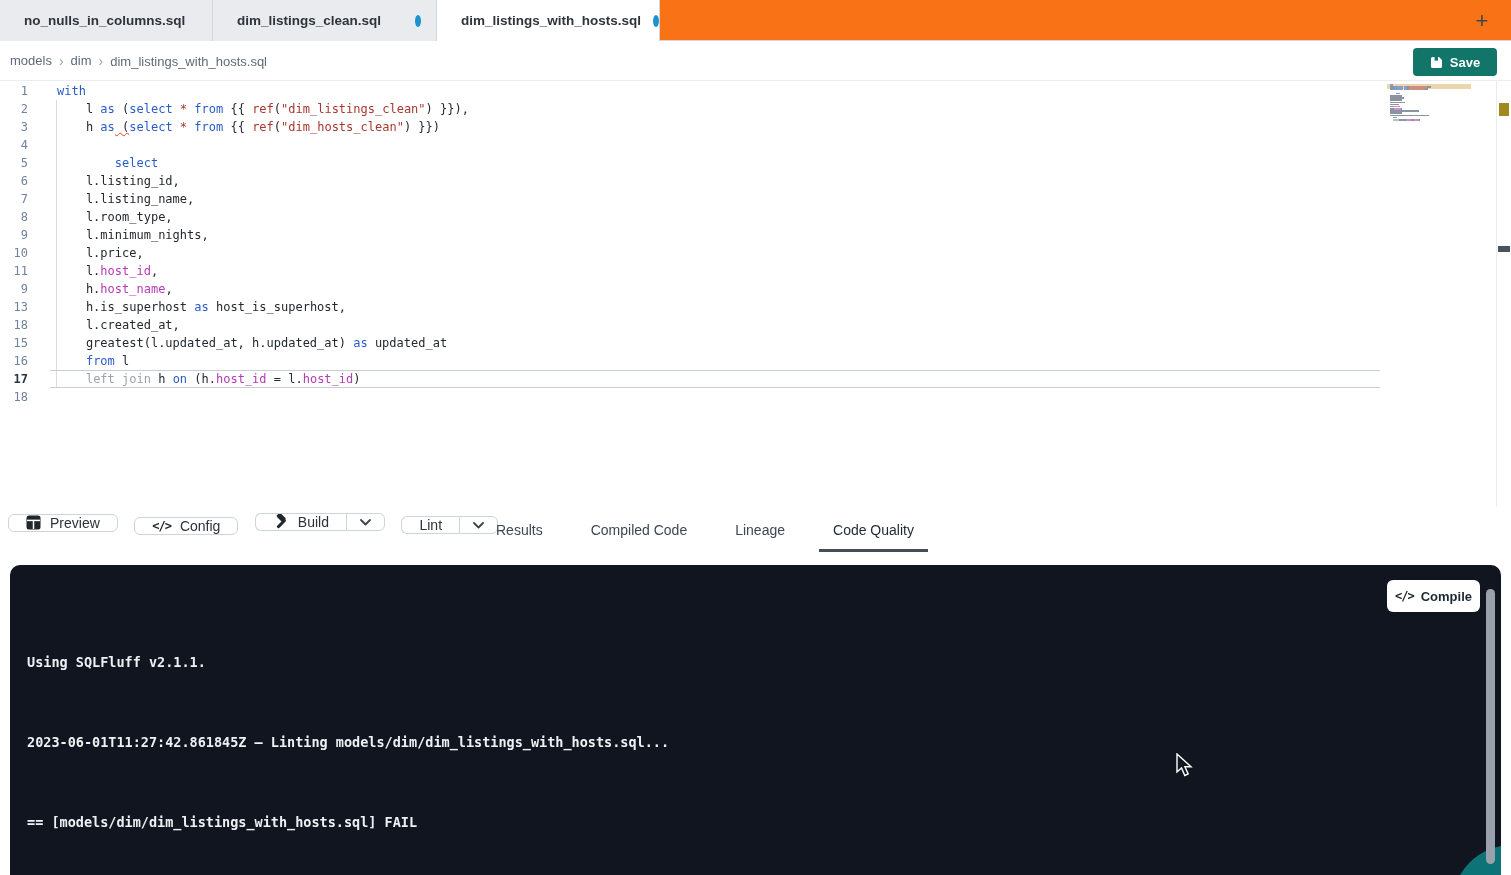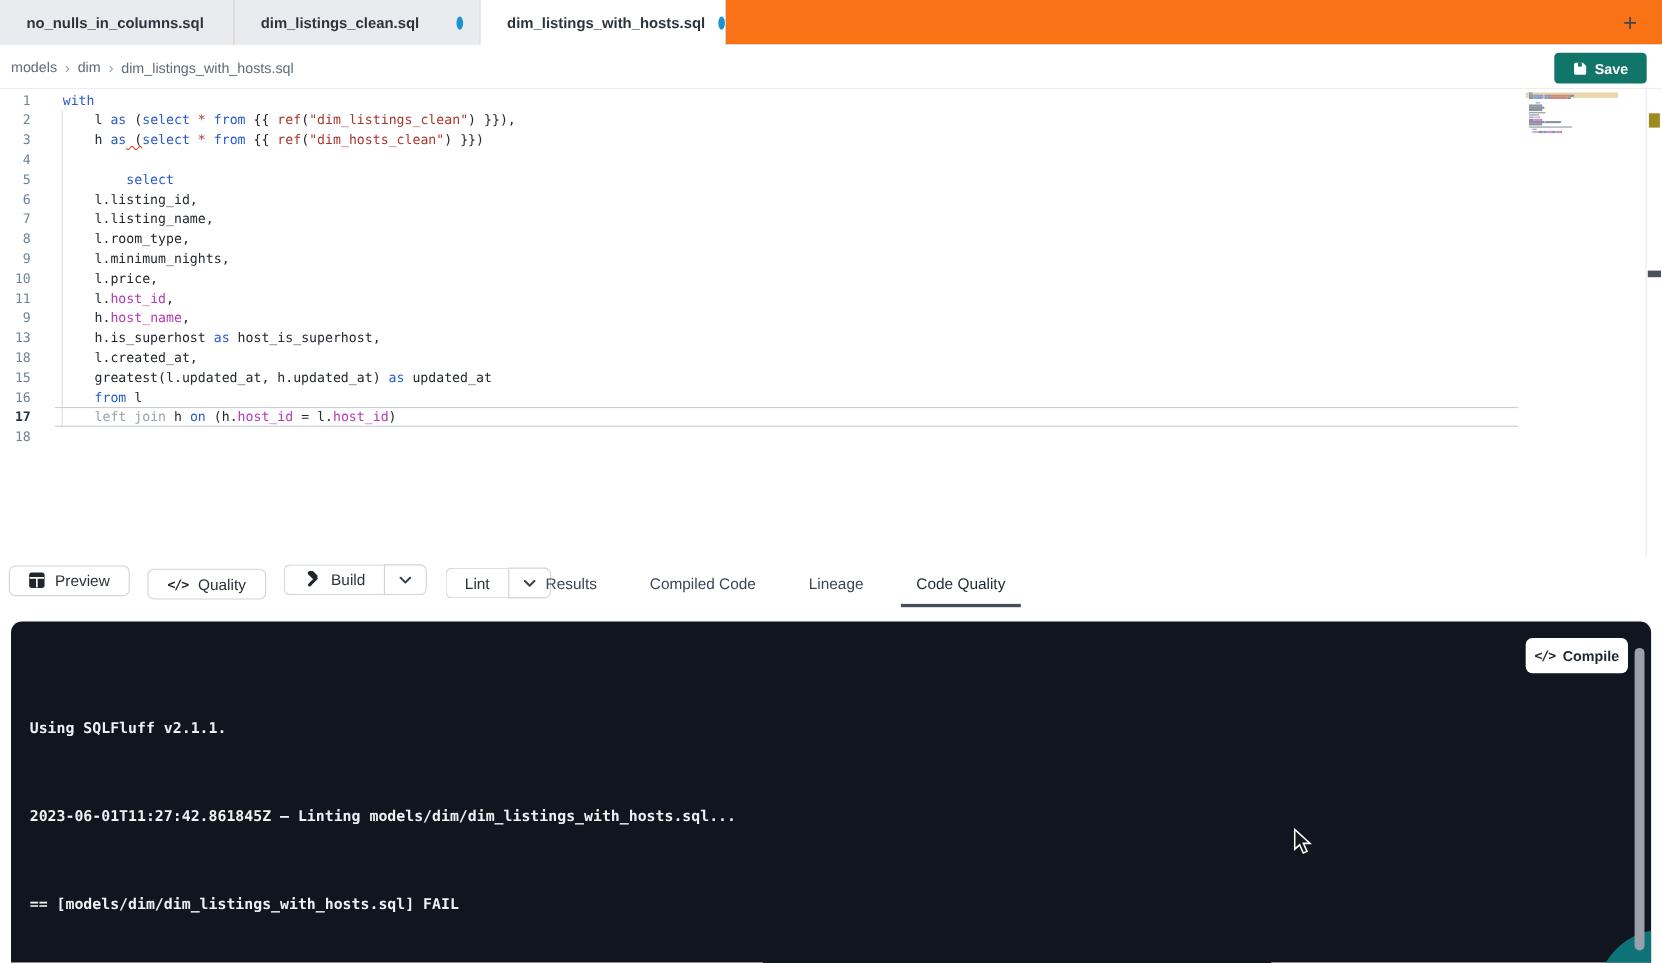--- a/index.html
+++ b/index.html
@@ -42,21 +42,21 @@
   .editor-vscroll-sep { position:absolute; right:14px; top:0; width:1px; height:426px; background:#ececee; }
   .minimap { position:absolute; left:1390px; top:3px; width:70px; height:60px; cursor:pointer; }
   .mm-line { height:1.6px; margin-bottom:0.6px; display:flex; }
   .mm-seg { height:100%; display:inline-block; }
   .mm-highlight { position:absolute; left:1387px; top:3px; width:84px; height:4.5px; background:#e6cf9f; opacity:.85; }
   .ruler-warn { position:absolute; left:1499px; top:22px; width:10px; height:13px; background:#a08a20; }
   .ruler-cursor { position:absolute; left:1498px; top:165px; width:12px; height:6px; background:#49525e; }
 
   
   .toolbar { position:absolute; left:0; top:507px; width:1511px; height:46px; background:#ffffff; }
-  .tb-btn { height:28px; margin-top:6px; background:#ffffff; border:1px solid #cfd4da; border-radius:6px; font-size:14px; font-weight:500; color:#2b323b; font-family:"Liberation Sans",sans-serif; display:inline-flex; align-items:center; gap:9px; padding:0 17px; cursor:pointer; }
+  .tb-btn { height:18px; margin-top:6px; background:#ffffff; border:1px solid #cfd4da; border-radius:6px; font-size:14px; font-weight:500; color:#2b323b; font-family:"Liberation Sans",sans-serif; display:inline-flex; align-items:center; gap:9px; padding:0 17px; cursor:pointer; }
   .tb-group { display:inline-flex; margin-top:6px; }
   .tb-group .tb-main { margin-top:0; border-radius:6px 0 0 6px; border-right:none; }
   .tb-group .tb-chev { margin-top:0; border-radius:0 6px 6px 0; border-left:1px solid #cfd4da; padding:0 13px; }
   .ml8{margin-left:8px;} .ml12{margin-left:12px;}
   .code-glyph { font-family:"DejaVu Sans Mono", monospace; font-weight:700; font-size:12px; color:#21262c; letter-spacing:-1px; }
   .panel-tabs { position:absolute; left:480px; top:507px; height:46px; display:flex; }
   .ptab { position:relative; height:46px; display:flex; align-items:center; padding:0 16px; margin-right:16px; font-size:14px; font-weight:500; color:#3c4654; cursor:pointer; }
   .ptab.active { color:#1f2933; }
   .ptab.active::after { content:""; position:absolute; left:2px; right:2px; bottom:1px; height:3px; background:#454d59; }
 
@@ -247,21 +247,21 @@
   <button class="tb-btn ml8">
     <svg width="15" height="15" viewBox="0 0 15 15">
       <rect x="0.5" y="0.5" width="14" height="14" rx="2.5" fill="#21262c"></rect>
       <line x1="1" y1="5.4" x2="14" y2="5.4" stroke="#ffffff" stroke-width="1.5"></line>
       <line x1="7.5" y1="5.4" x2="7.5" y2="14" stroke="#ffffff" stroke-width="1.5"></line>
     </svg>
     <span>Preview</span>
   </button>
   <button class="tb-btn ml12">
     <span class="code-glyph">&lt;/&gt;</span>
-    <span>Quality</span>
+    <span>Config</span>
   </button>
   <span class="tb-group ml12">
     <button class="tb-btn tb-main">
       <svg width="16" height="16" viewBox="0 0 16 16">
         <rect x="7.1" y="4.2" width="2.9" height="11" rx="1" transform="rotate(45 8.5 9.5)" fill="#21262c"></rect>
         <rect x="3.6" y="0.9" width="9.2" height="5.2" rx="1.6" transform="rotate(45 8.2 3.5)" fill="#21262c"></rect>
       </svg>
       <span>Build</span>
     </button>
     <button class="tb-btn tb-chev">

